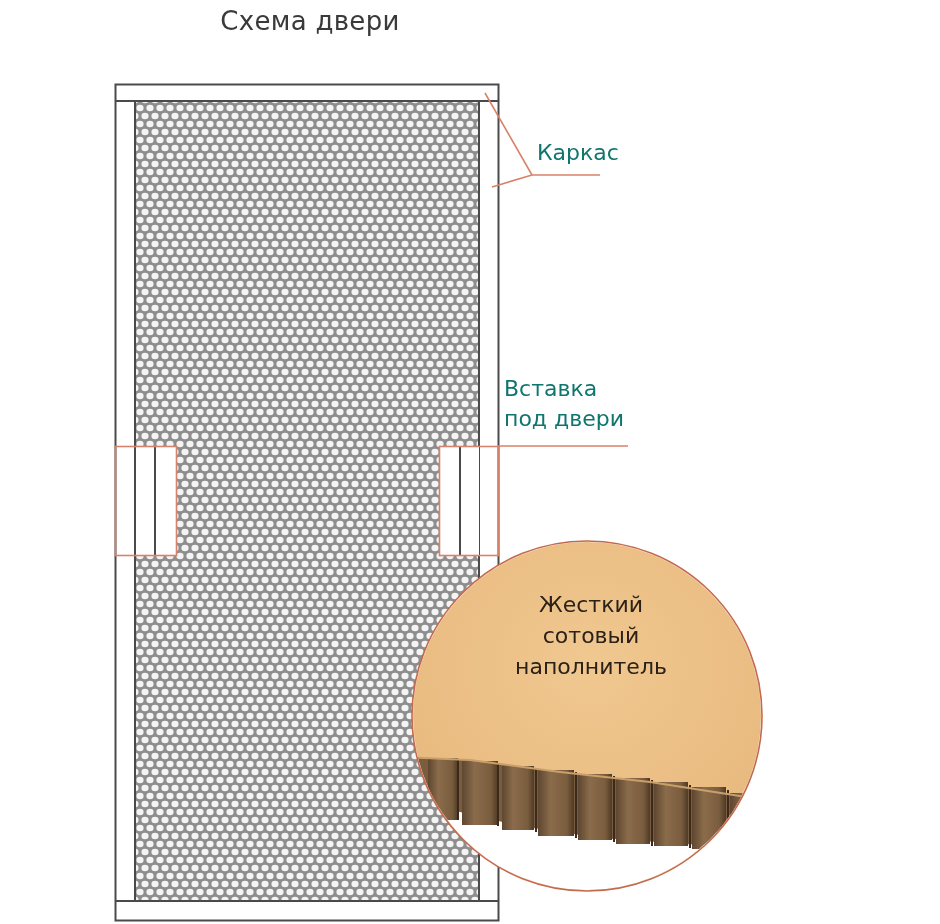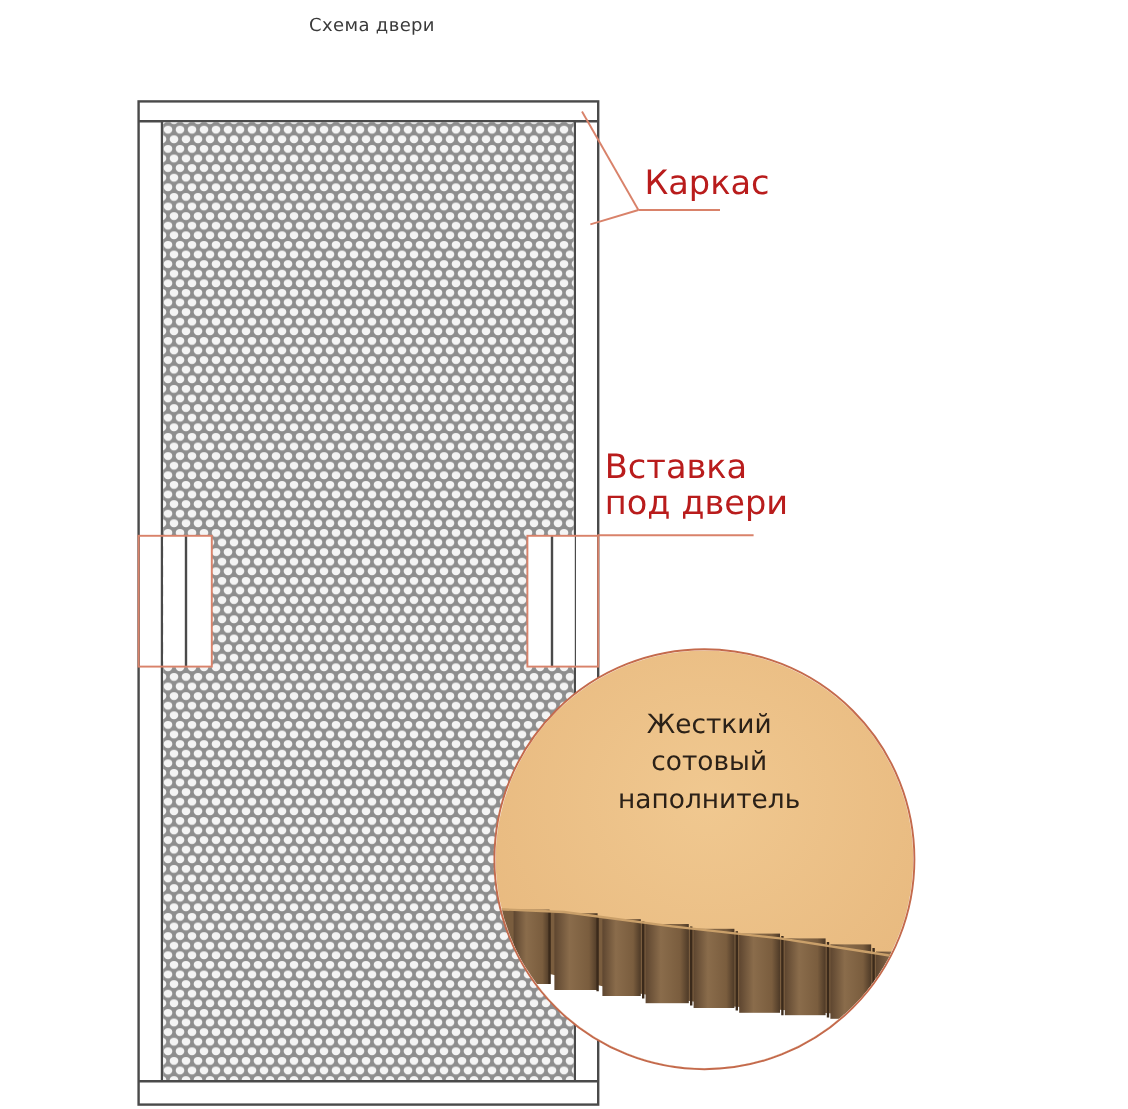--- a/index.html
+++ b/index.html
@@ -1,20 +1,20 @@
 <!DOCTYPE html>
 <html><head>
 <meta charset="utf-8">
 <style>
   html, body { margin:0; padding:0; background:#ffffff; }
   body { width:940px; height:924px; position:relative; overflow:hidden;
          font-family:"DejaVu Sans", "Liberation Sans", sans-serif; color:#333333; }
   .abs { position:absolute; }
-  .title { left:0; width:620px; text-align:center; font-size:15px; line-height:30px; color:#3a3a3a; letter-spacing:0.3px; }
-  .label { font-size:28px; line-height:30px; color:#b91c1c; }
+  .title { left:0; width:620px; text-align:center; font-size:26px; line-height:30px; color:#3a3a3a; letter-spacing:0.3px; }
+  .label { font-size:22px; line-height:30px; color:#0f766e; }
   svg.diagram { position:absolute; left:0; top:0; }
   .circle-label { font-size:22px; line-height:31px; color:#2b2118; text-align:center; }
 </style>
 </head>
 <body>
 
 <svg class="diagram" width="940" height="924" viewBox="0 0 940 924" xmlns="http://www.w3.org/2000/svg">
   <defs>
     <pattern id="honeycomb" x="0" y="0" width="10" height="16" patternUnits="userSpaceOnUse">
       <rect width="10" height="16" fill="#8e8e8e"></rect>

